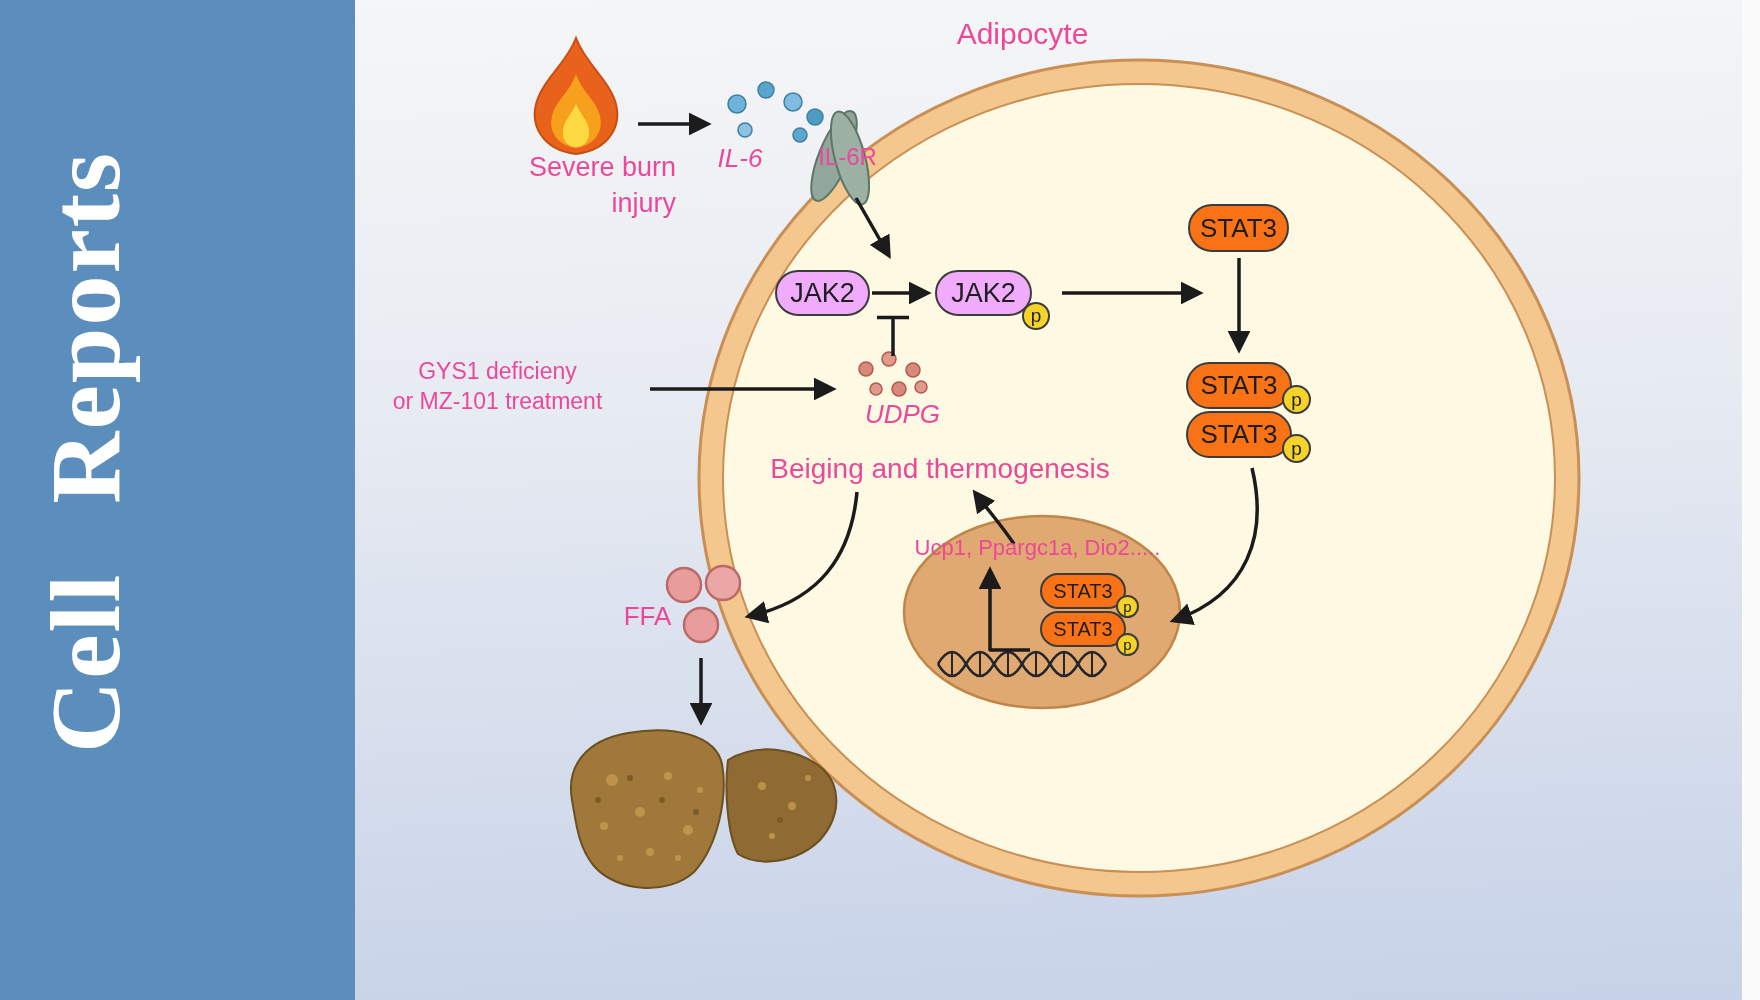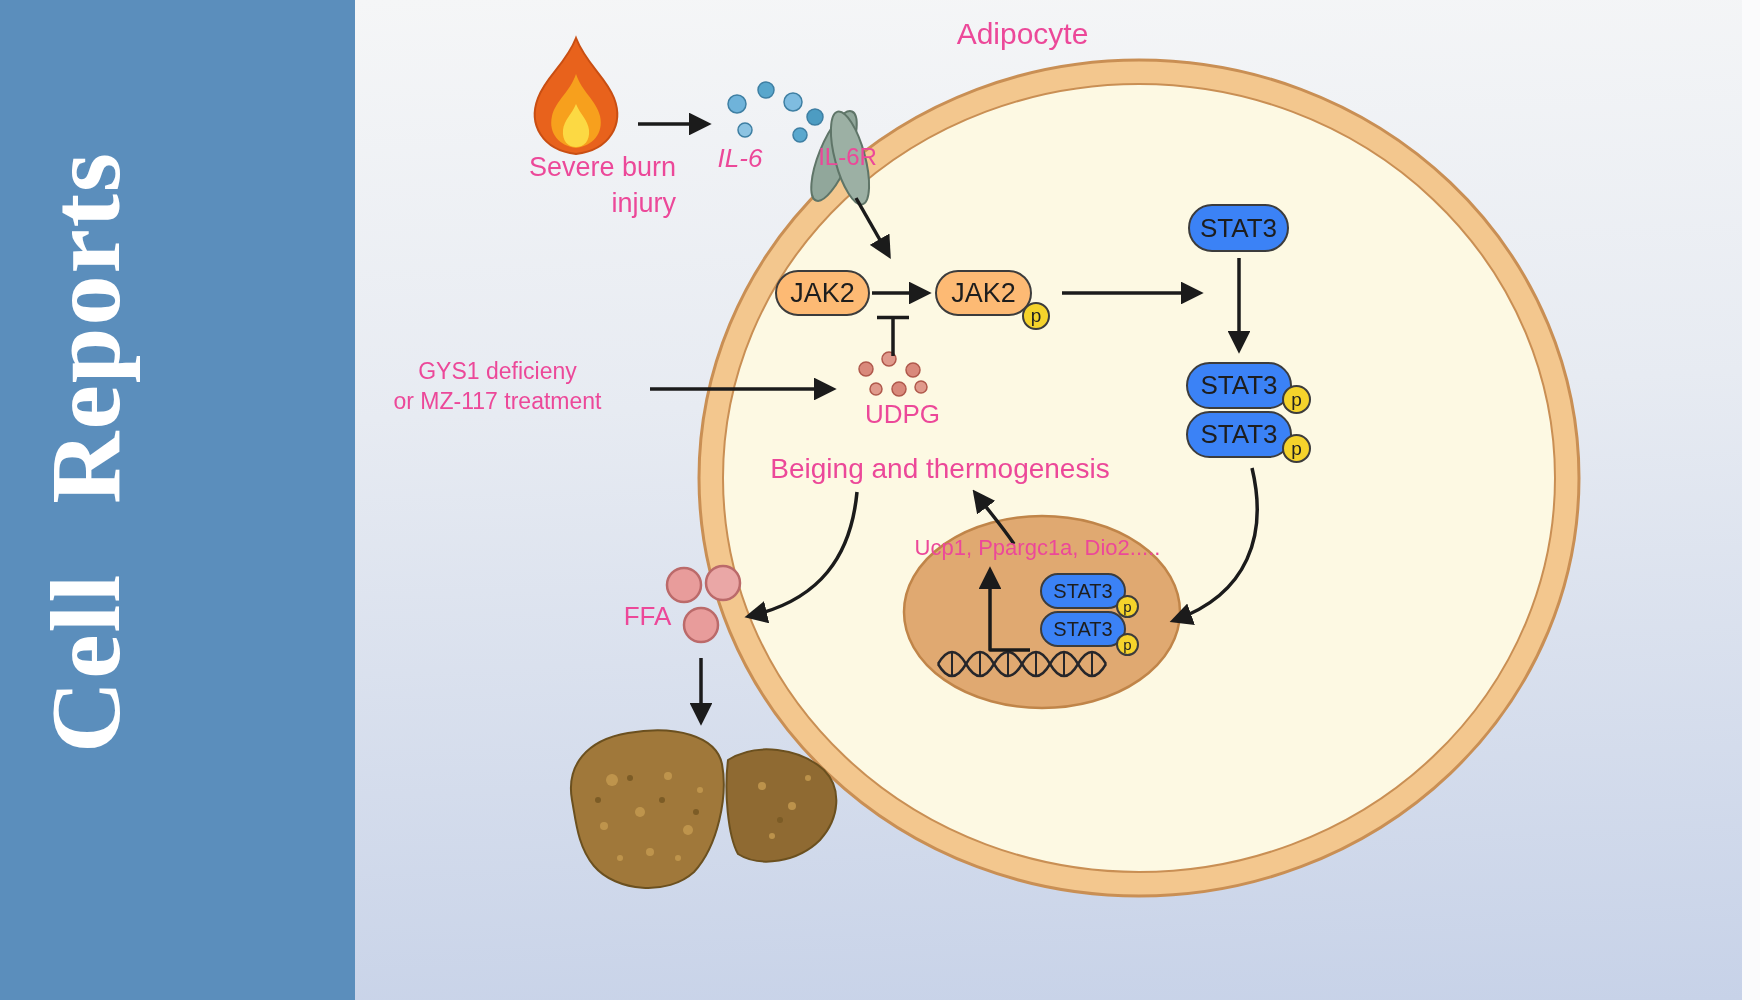--- a/index.html
+++ b/index.html
@@ -9,22 +9,22 @@
   .sidebar-title{position:absolute;left:85px;top:452px;transform:translate(-50%,-50%) rotate(-90deg);
          white-space:nowrap;font-family:"Liberation Serif", serif;font-weight:700;font-size:100px;
          color:#ffffff;word-spacing:42px;letter-spacing:2px;}
   .main{position:absolute;left:355px;top:0;width:1387px;height:1000px;
          background:linear-gradient(178deg,#f5f6f7 0%,#e7ebf2 40%,#c7d2e8 100%);}
   .right-strip{position:absolute;right:0;top:0;width:18px;height:1000px;background:#fbfbfc;}
   .gfx{position:absolute;left:0;top:0;width:1760px;height:1000px;pointer-events:none;}
   .lbl{position:absolute;color:#ec4899;text-align:center;line-height:1.32;}
   .pill{position:absolute;display:flex;align-items:center;justify-content:center;
         border:2.5px solid #3c3c3c;border-radius:26px;color:#1d1d1d;font-weight:500;box-sizing:border-box;}
-  .pink{background:#fdba74;}
-  .sage{background:#3b82f6;}
+  .pink{background:#f0abfc;}
+  .sage{background:#f97316;}
   .pbadge{position:absolute;border-radius:50%;background:#f5d32b;border:2px solid #3c3c3c;
         display:flex;align-items:center;justify-content:center;font-weight:500;color:#222;box-sizing:border-box;}
 </style>
 </head>
 <body>
 
 <div class="stage">
 
   <div class="sidebar">
     <div class="sidebar-title">Cell Reports</div>
@@ -143,24 +143,24 @@
   <div class="lbl" style="left:456px;top:150px;width:220px;font-size:27px;text-align:right;">
     <div>Severe burn</div>
     <div>injury</div>
   </div>
 
   <div class="lbl" style="left:700px;top:141px;width:80px;font-size:26px;font-style:italic;">IL-6</div>
   <div class="lbl" style="left:800px;top:141px;width:95px;font-size:24px;">IL-6R</div>
 
   <div class="lbl" style="left:360px;top:356px;width:275px;font-size:23px;">
     <div>GYS1 deficieny</div>
-    <div>or MZ-117 treatment</div>
+    <div>or MZ-101 treatment</div>
   </div>
 
-  <div class="lbl" style="left:855px;top:397px;width:95px;font-size:26px;">UDPG</div>
+  <div class="lbl" style="left:855px;top:397px;width:95px;font-size:26px;font-style:italic;">UDPG</div>
 
   <div class="lbl" style="left:760px;top:451px;width:360px;font-size:28px;">Beiging and thermogenesis</div>
 
   <div class="lbl" style="left:905px;top:533px;width:265px;font-size:22px;">Ucp1, Ppargc1a, Dio2.....</div>
 
   <div class="lbl" style="left:610px;top:599px;width:75px;font-size:26px;">FFA</div>
 
   <div class="pill pink" style="left:775px;top:270px;width:95px;height:46px;font-size:27px;">JAK2</div>
   <div class="pill pink" style="left:935px;top:270px;width:97px;height:46px;font-size:27px;">JAK2</div>
   <div class="pbadge" style="left:1022px;top:302px;width:28px;height:28px;font-size:19px;">p</div>

